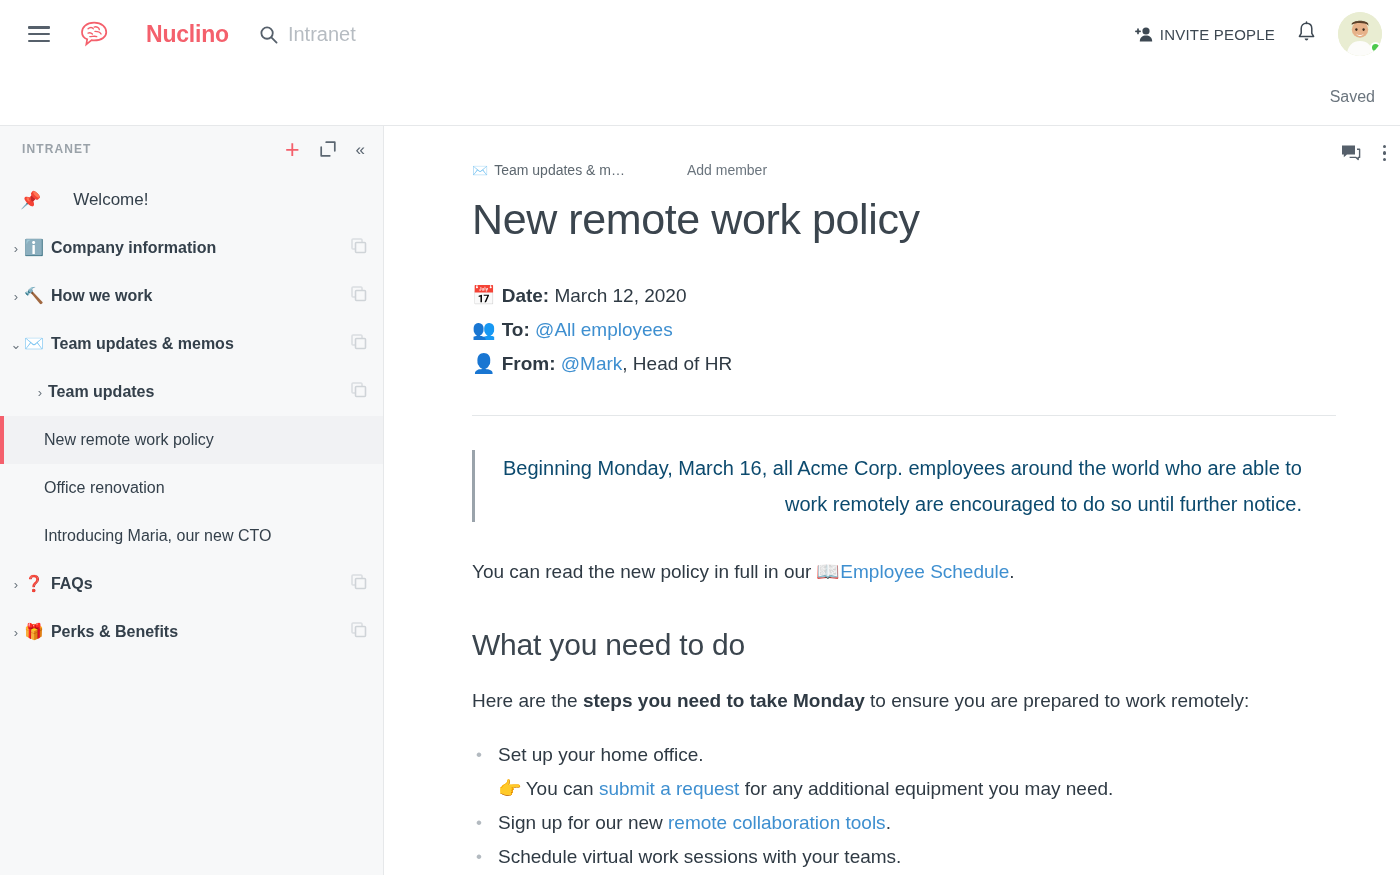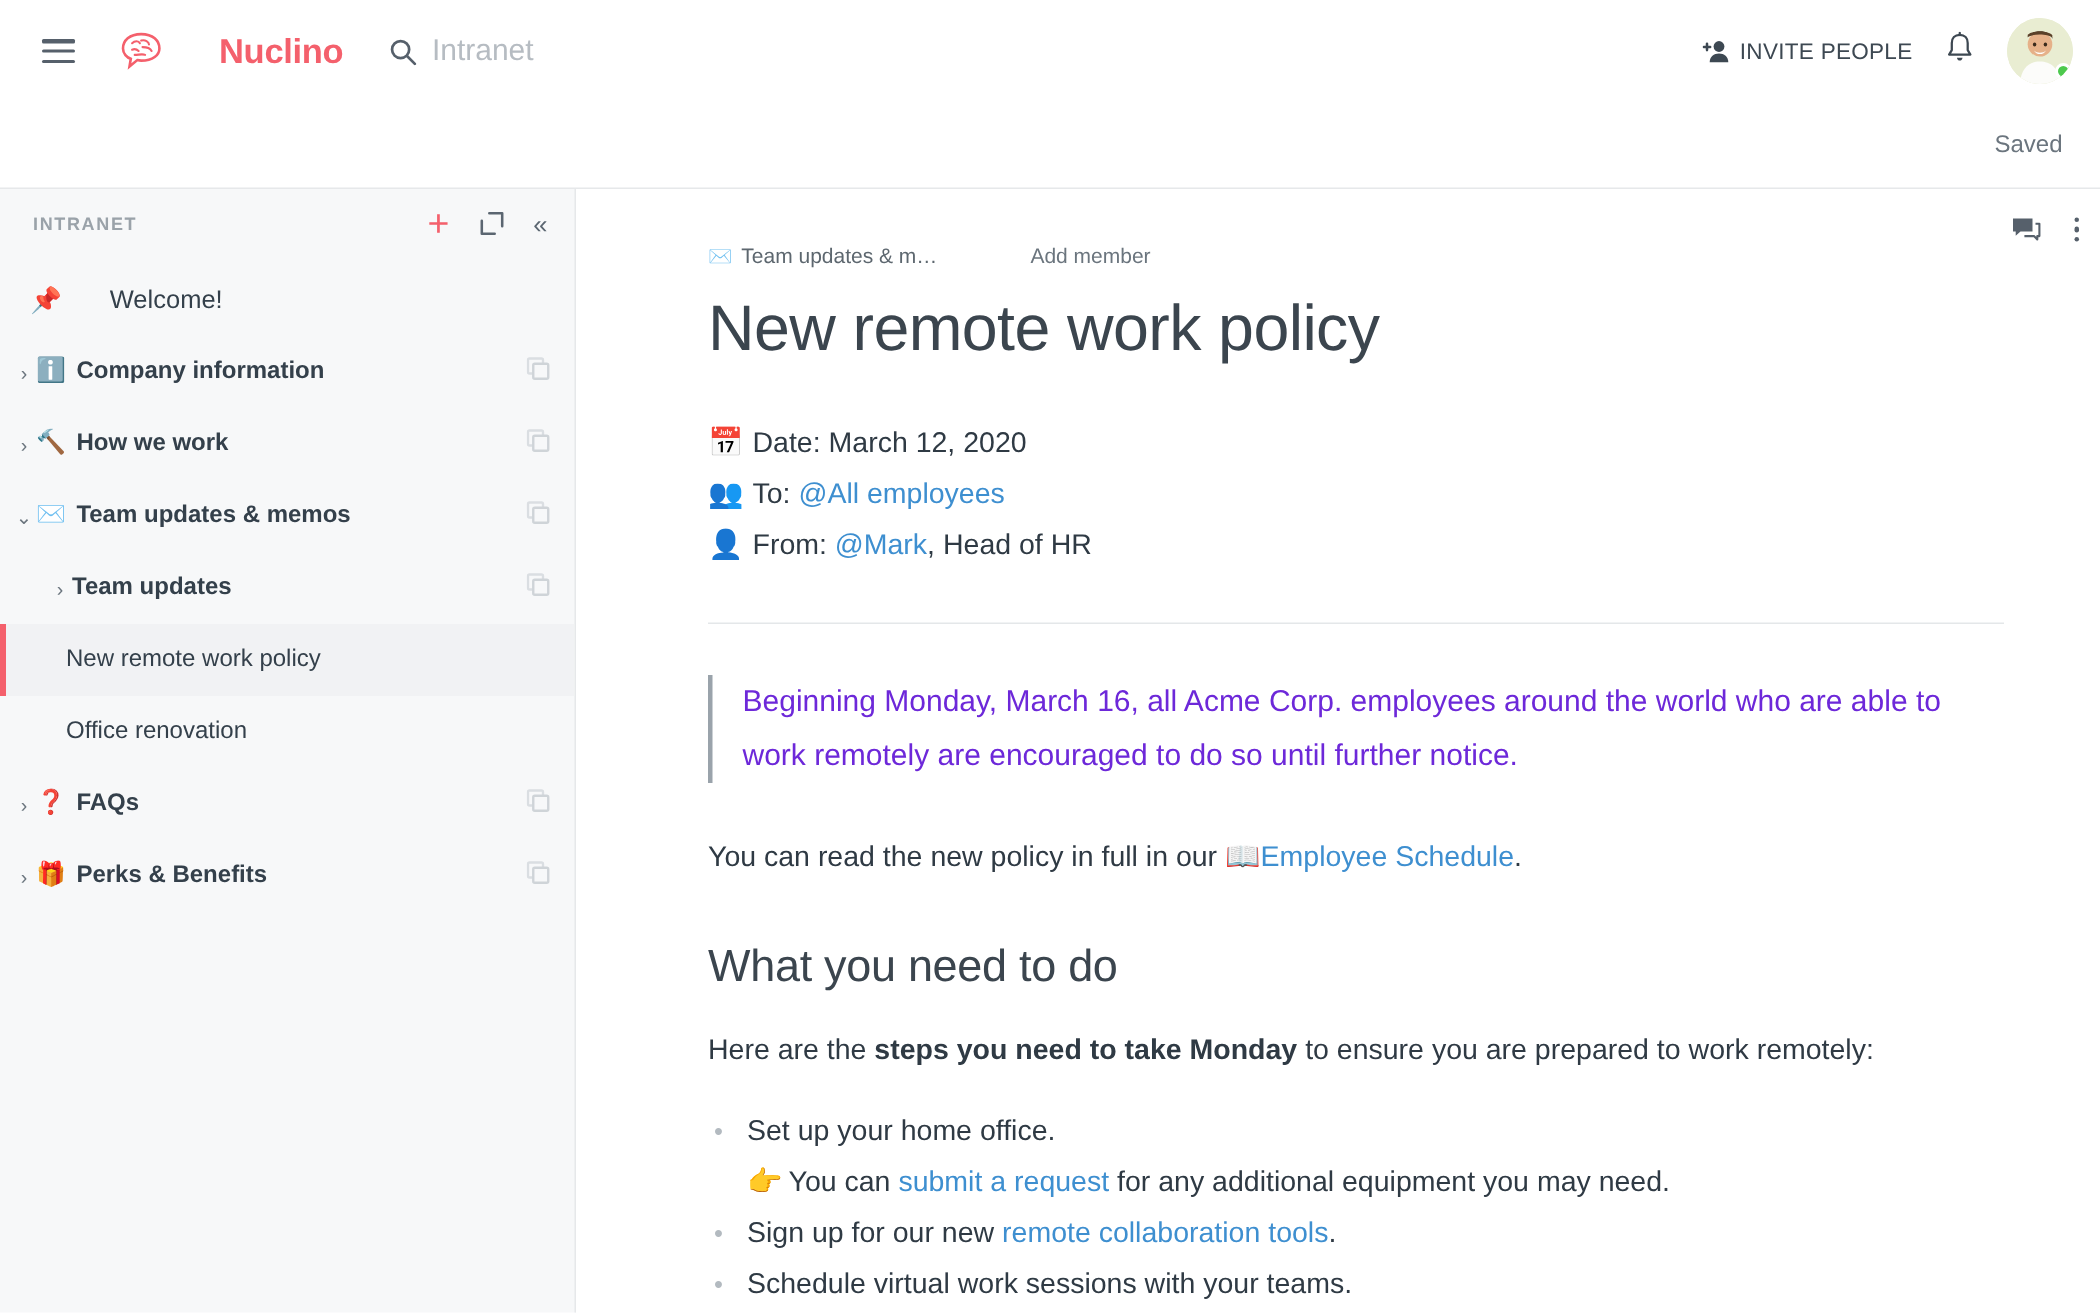--- a/index.html
+++ b/index.html
@@ -183,33 +183,34 @@
 
   h1.doc-title {
     font-size: 43px; font-weight: normal; color: #3b454e;
     margin: 0 0 36px 0; letter-spacing: -0.4px; line-height: 1.1;
   }
 
   .meta-line {
     font-size: 19px; line-height: 34px; color: #2f3a44;
   }
   .meta-line .emo { margin-right: 6px; }
-  .meta-line b { font-weight: normal; }
+  .meta-line b { font-weight: bold; }
   .mention { color: #3e8fd0; cursor: pointer; }
 
   hr.sep {
     border: 0; border-top: 1px solid #e4e7e9;
     margin: 34px 0 34px 0;
   }
 
   blockquote.bq {
     margin: 0 0 34px 0; padding: 0 0 0 20px;
     border-left: 3px solid #9aa3ab;
-    font-size: 20px; line-height: 36px; color: #6d28d9;
+    font-size: 20px; line-height: 36px; color: #0c4a6e;
     max-width: 830px;
+    text-align: right;
   }
 
   p.para {
     font-size: 19px; line-height: 32px; color: #2f3a44;
     margin: 0 0 40px 0;
   }
   .link { color: #3e8fd0; cursor: pointer; }
 
   h2.sec {
     font-size: 30px; font-weight: normal; color: #3b454e;
@@ -381,20 +382,23 @@
     </div>
 
     <div class="sb-row lvl2 active">
       <span class="lbl">New remote work policy</span>
     </div>
 
     <div class="sb-row lvl2">
       <span class="lbl">Office renovation</span>
     </div>
 
+    <div class="sb-row lvl2">
+      <span class="lbl">Introducing Maria, our new CTO</span>
+    </div>
 
     <div class="sb-row lvl0">
       <span class="arrow">›</span>
       <span class="emo">❓</span>
       <span class="lbl bold">FAQs</span>
       <span class="copy-ico">
         <svg width="16" height="16" viewBox="0 0 16 16">
           <rect x="1" y="1" width="10" height="10" rx="1" fill="none" stroke="#d6dade" stroke-width="1.6"></rect>
           <rect x="4.5" y="4.5" width="10" height="10" rx="1" fill="#f7f8f9" stroke="#c9ced3" stroke-width="1.6"></rect>
         </svg>

